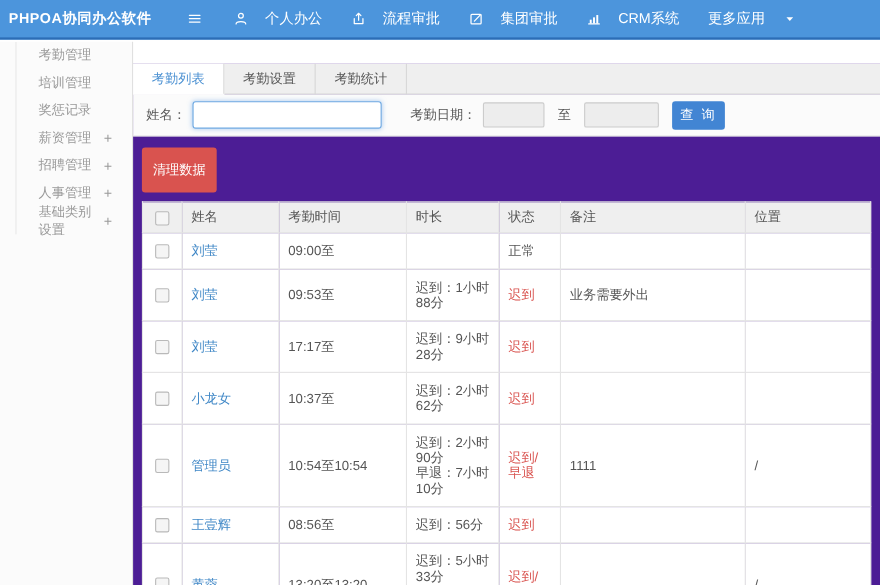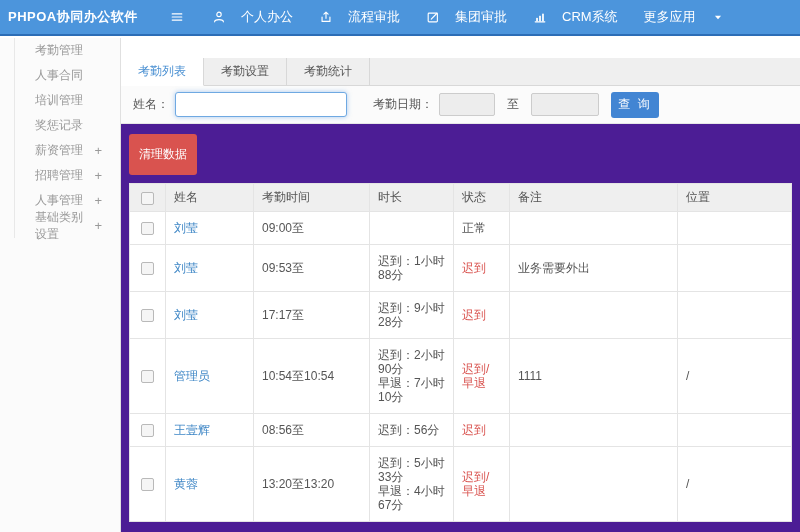--- a/index.html
+++ b/index.html
@@ -138,24 +138,20 @@
           </svg>
         </span>
       </div>
     </div>
 </div>
 
 <div class="sidebar">
     <div class="sub-list">
       <div class="side-item sub">
         <span>考勤管理</span>
-        <span class="expand"></span>
-      </div>
-      <div class="side-item sub">
-        <span>人事合同</span>
         <span class="expand"></span>
       </div>
       <div class="side-item sub">
         <span>培训管理</span>
         <span class="expand"></span>
       </div>
       <div class="side-item sub">
         <span>奖惩记录</span>
         <span class="expand"></span>
       </div>
@@ -244,20 +240,29 @@
           <td class="c-check"><span class="cbx"></span></td>
           <td class="c-name"><a>刘莹</a></td>
           <td class="c-time">17:17至</td>
           <td class="c-dur">迟到：9小时28分</td>
           <td class="c-status late">迟到</td>
           <td class="c-remark"></td>
           <td class="c-loc"></td>
         </tr>
         <tr>
           <td class="c-check"><span class="cbx"></span></td>
+          <td class="c-name"><a>小龙女</a></td>
+          <td class="c-time">10:37至</td>
+          <td class="c-dur">迟到：2小时62分</td>
+          <td class="c-status late">迟到</td>
+          <td class="c-remark"></td>
+          <td class="c-loc"></td>
+        </tr>
+        <tr>
+          <td class="c-check"><span class="cbx"></span></td>
           <td class="c-name"><a>管理员</a></td>
           <td class="c-time">10:54至10:54</td>
           <td class="c-dur">迟到：2小时90分
 早退：7小时10分</td>
           <td class="c-status late">迟到/早退</td>
           <td class="c-remark">1111</td>
           <td class="c-loc">/</td>
         </tr>
         <tr>
           <td class="c-check"><span class="cbx"></span></td>

